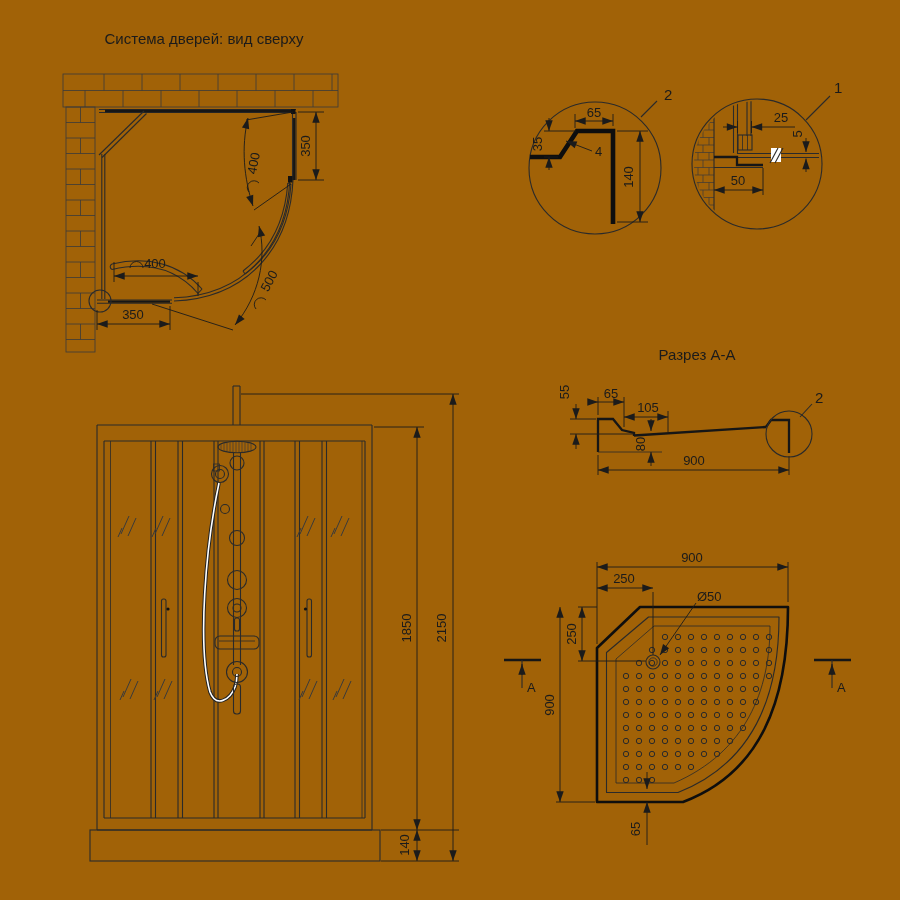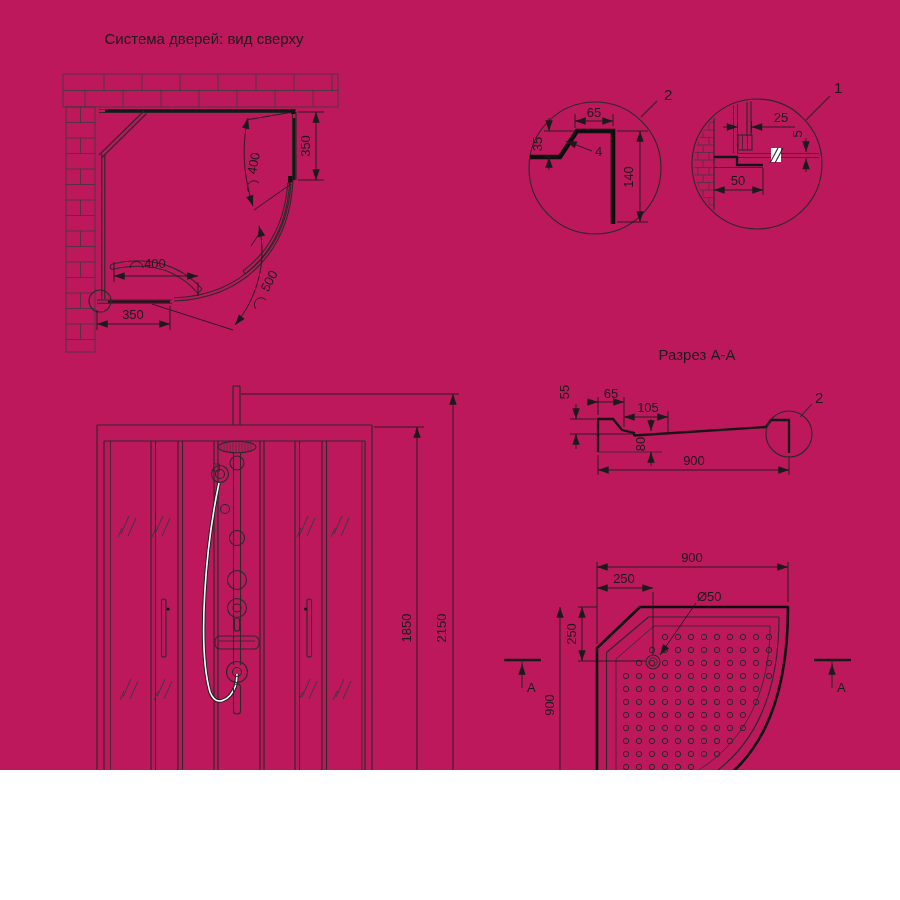--- a/index.html
+++ b/index.html
@@ -1,16 +1,16 @@
 <!DOCTYPE html>
 <html><head>
 <meta charset="utf-8">
 <style>
   html,body{margin:0;padding:0;background:#fff;}
-  #stage{width:900px;height:770px;position:relative;background:#be185d;overflow:hidden;}
+  #stage{width:900px;height:900px;position:relative;background:#a16207;overflow:hidden;}
   svg{position:absolute;left:0;top:0;}
   svg text{font-family:"Liberation Sans","DejaVu Sans",sans-serif;fill:#1b1b1b;}
   .ttl{font-size:15px;}
   .dimtx{font-size:13px;}
   .lbl{font-size:15px;}
   .ln  {stroke:#2a2a2a;stroke-width:1.1;fill:none;}
   .lnt {stroke:#2a2a2a;stroke-width:0.8;fill:none;}
   .ln2 {stroke:#161616;stroke-width:2.3;fill:none;}
   .ln3 {stroke:#0e0e0e;stroke-width:2.6;fill:none;stroke-linejoin:round;}
   .thk {stroke:#0e0e0e;stroke-width:4.6;fill:none;stroke-linejoin:miter;}

